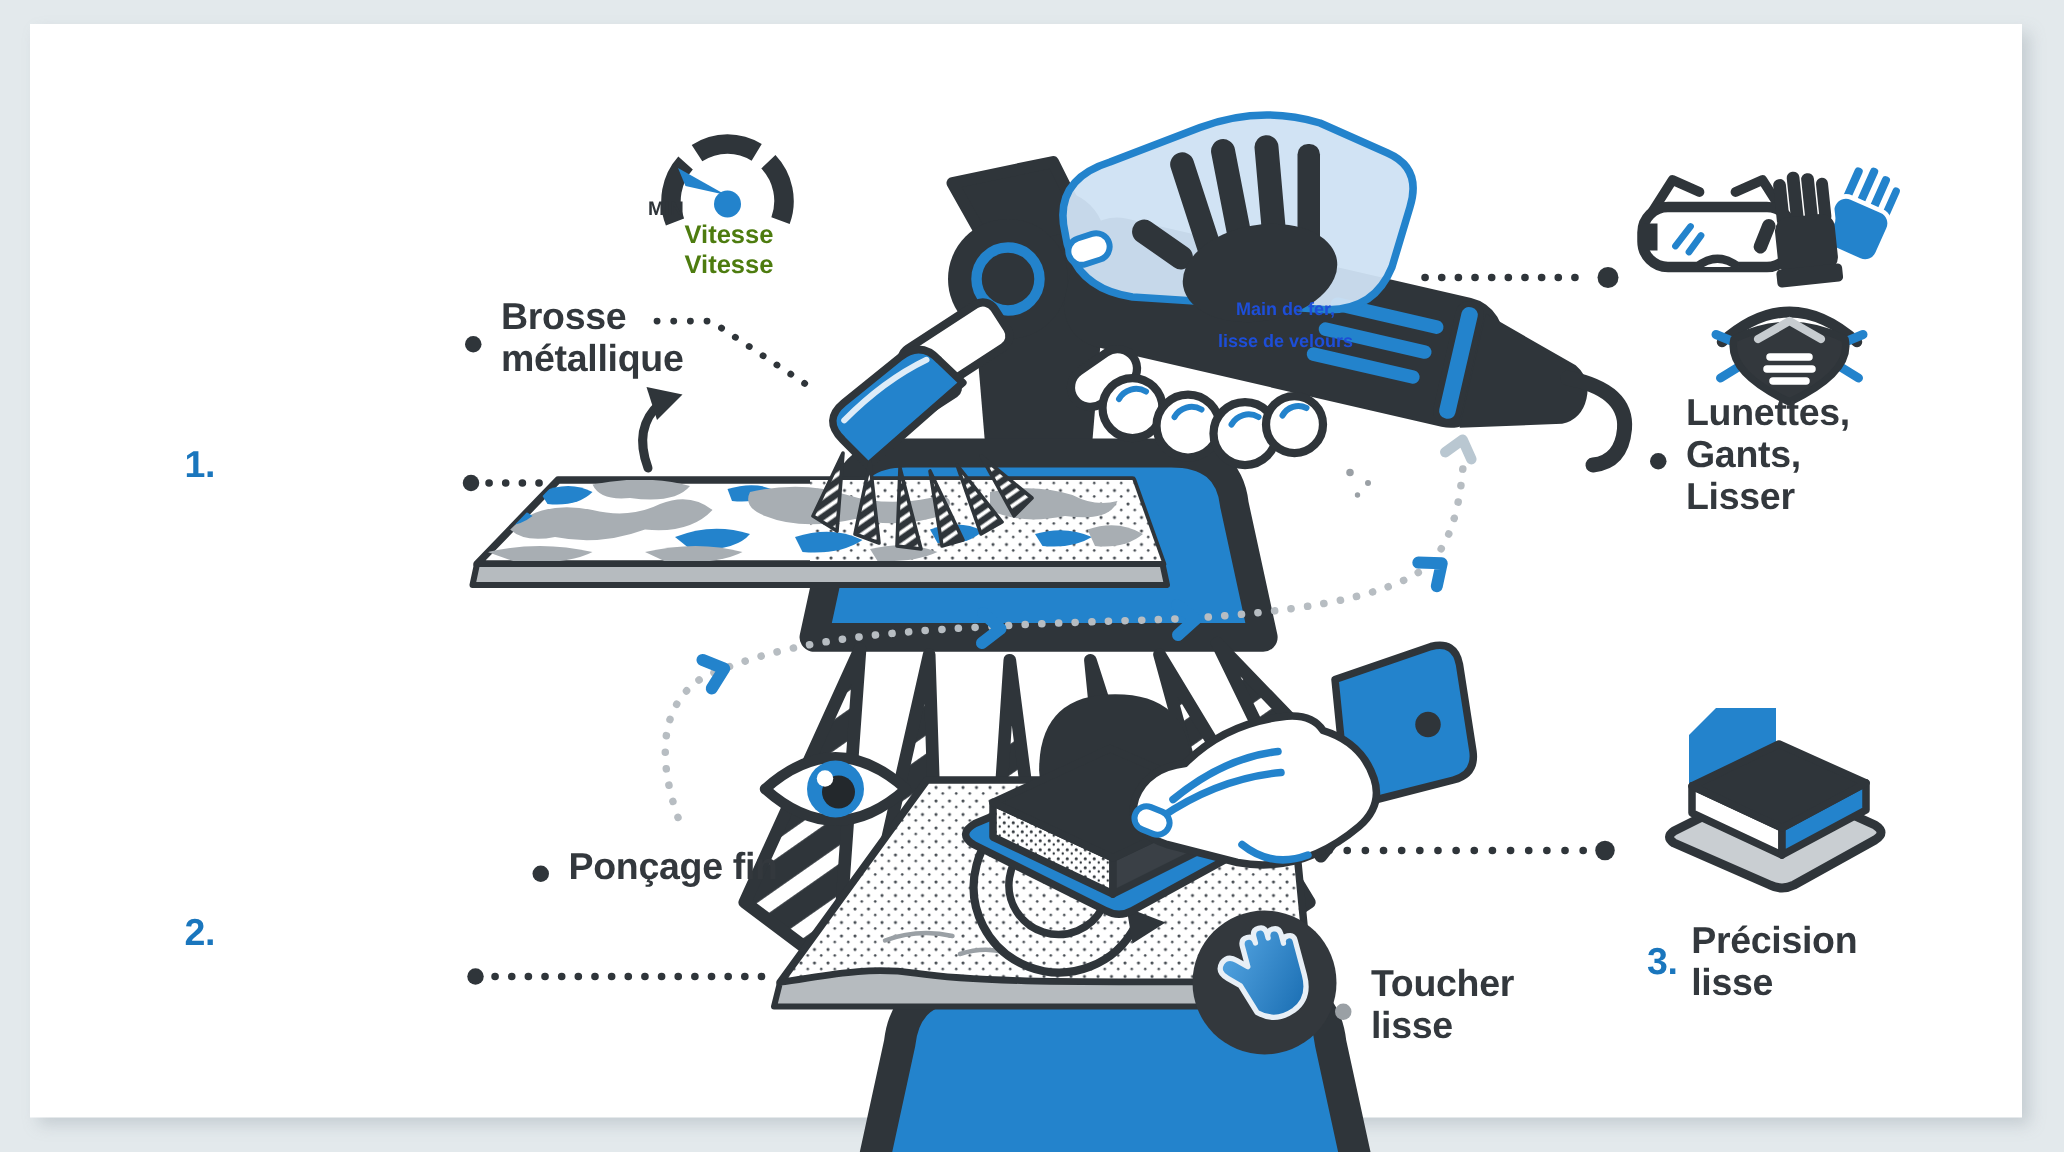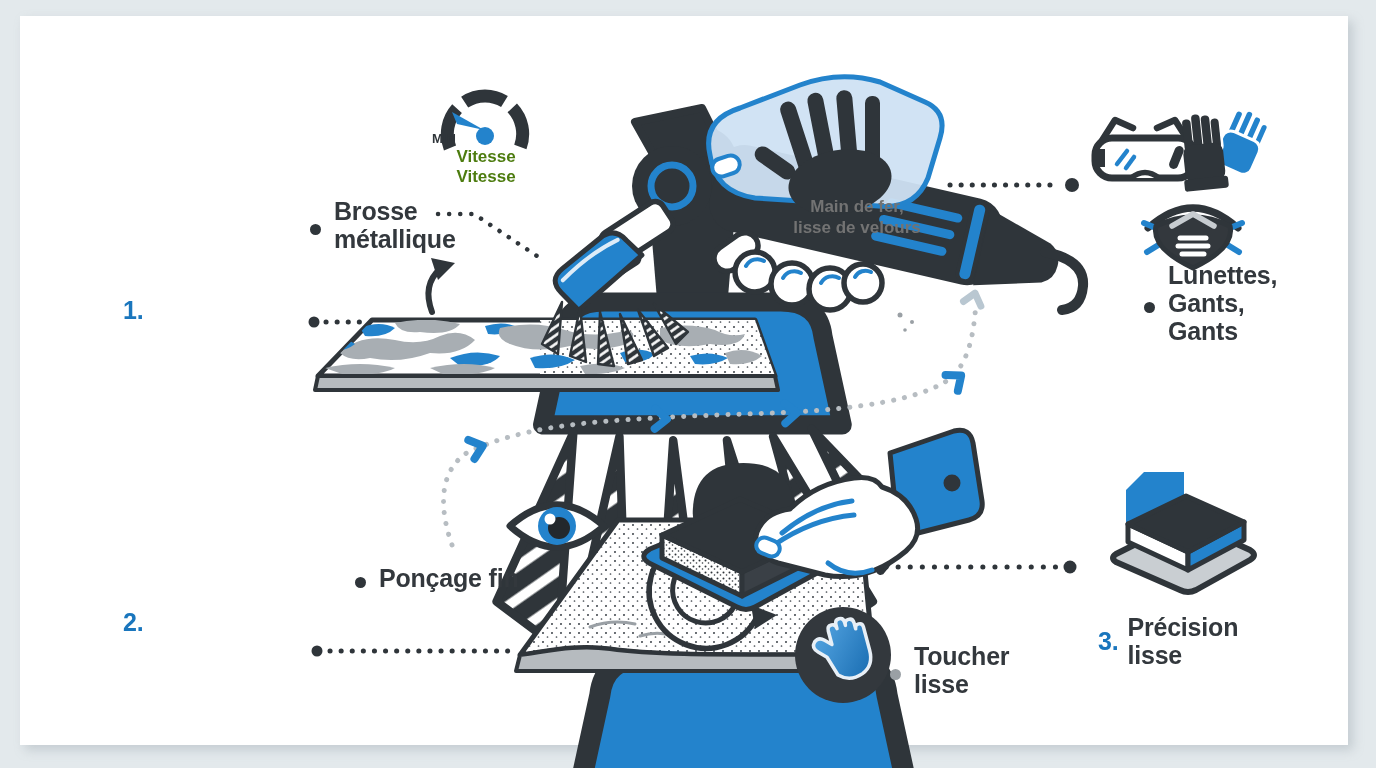--- a/index.html
+++ b/index.html
@@ -16,21 +16,21 @@
     box-shadow:5px 5px 10px rgba(140,152,160,.35);
   }
   svg.scene{position:absolute;left:0;top:0;display:block}
   .lbl{position:absolute;font-size:25px;line-height:28px;letter-spacing:-.2px;white-space:nowrap}
   .row{display:flex;align-items:center}
   .num{color:#1a76bd;margin-right:9px}
   .bullet{flex:0 0 auto;width:11px;height:11px;border-radius:50%;background:#2f353a;margin:9px 13px 0 0}
   .bullet.gray{background:#9aa0a5}
   .quote{
     position:absolute;left:737px;top:196px;width:240px;
-    color:#737373;font-size:17px;line-height:21px;text-align:center;
+    color:#1d4ed8;font-size:12px;line-height:21px;text-align:center;
   }
   .caption{
     position:absolute;left:422px;top:147px;width:128px;
     font-size:17px;line-height:20px;text-align:center;color:#4d7c0f;
   }
 </style>
 </head>
 <body>
 
 <div class="stage">
@@ -355,23 +355,23 @@
 
   <div class="caption">
     <span>Vitesse</span><br><span>Vitesse</span>
   </div>
 
   <div class="quote">
     <span>Main de fer,</span><br><span>lisse de velours</span>
   </div>
 
 
-  <div class="lbl row" style="left:1144px;top:261px">
+  <div class="lbl row" style="left:1100px;top:261px">
     <span class="bullet"></span>
-    <span><span>Lunettes,</span><br><span>Gants,</span><br><span>Gants</span></span>
+    <span><span>Lunettes,</span><br><span>Gants,</span><br><span>Lisser</span></span>
   </div>
 
   <div class="lbl row" style="left:123px;top:608px">
     <span class="num">2.</span>
   </div>
 
   <div class="lbl row" style="left:890px;top:642px">
     <span class="bullet gray"></span>
     <span><span>Toucher</span><br><span>lisse</span></span>
   </div>

